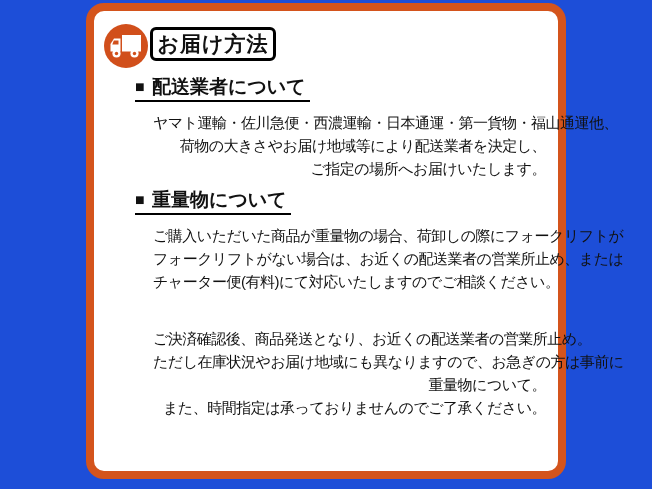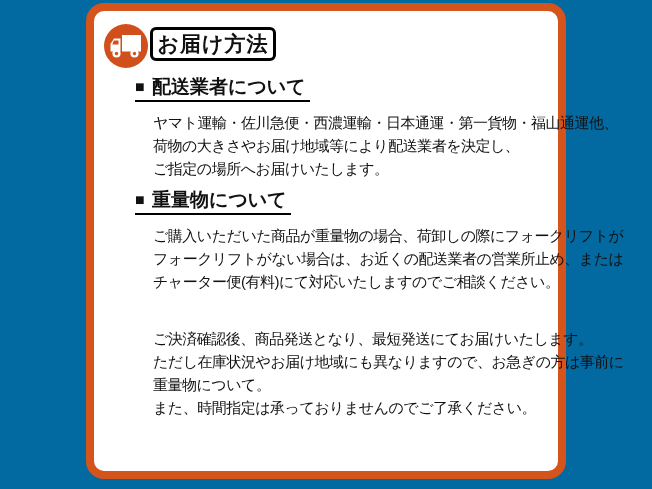--- a/index.html
+++ b/index.html
@@ -5,21 +5,21 @@
   * { margin: 0; padding: 0; box-sizing: border-box; }
   html, body { width: 652px; height: 489px; overflow: hidden; }
   body {
     font-family: "Liberation Sans", "DejaVu Sans", sans-serif;
     color: #111;
   }
   .page {
     position: relative;
     width: 652px;
     height: 489px;
-    background: #0369a1;
+    background: #1d4ed8;
   }
   .panel {
     position: absolute;
     left: 86px;
     top: 3px;
     width: 480px;
     height: 476px;
     background: #FFFFFF;
     border: 8px solid #D4541C;
     border-radius: 18px;
@@ -73,20 +73,21 @@
     white-space: nowrap;
   }
   .sec-heading .bullet {
     font-size: 16px;
     margin-right: 2px;
     vertical-align: 1px;
   }
   .sec-body {
     margin-top: 9px;
     padding-left: 18px;
+    text-align: right;
   }
   .sec-body .line {
     font-size: 15px;
     line-height: 23px;
     letter-spacing: -0.5px;
     white-space: nowrap;
   }
 </style>
 </head>
 <body>
@@ -133,21 +134,21 @@
       </div>
       <div class="sec-body">
         <div class="line">ご購入いただいた商品が重量物の場合、荷卸しの際にフォークリフトが</div>
         <div class="line">フォークリフトがない場合は、お近くの配送業者の営業所止め、または</div>
         <div class="line">チャーター便(有料)にて対応いたしますのでご相談ください。</div>
       </div>
     </section>
 
     <section class="sec sec-3">
       <div class="sec-body">
-        <div class="line">ご決済確認後、商品発送となり、最短発送にてお届けいたします。</div>
+        <div class="line">ご決済確認後、商品発送となり、お近くの配送業者の営業所止め。</div>
         <div class="line">ただし在庫状況やお届け地域にも異なりますので、お急ぎの方は事前に</div>
         <div class="line">重量物について。</div>
         <div class="line">また、時間指定は承っておりませんのでご了承ください。</div>
       </div>
     </section>
 
   </div>
 </div>
 
 </body></html>

